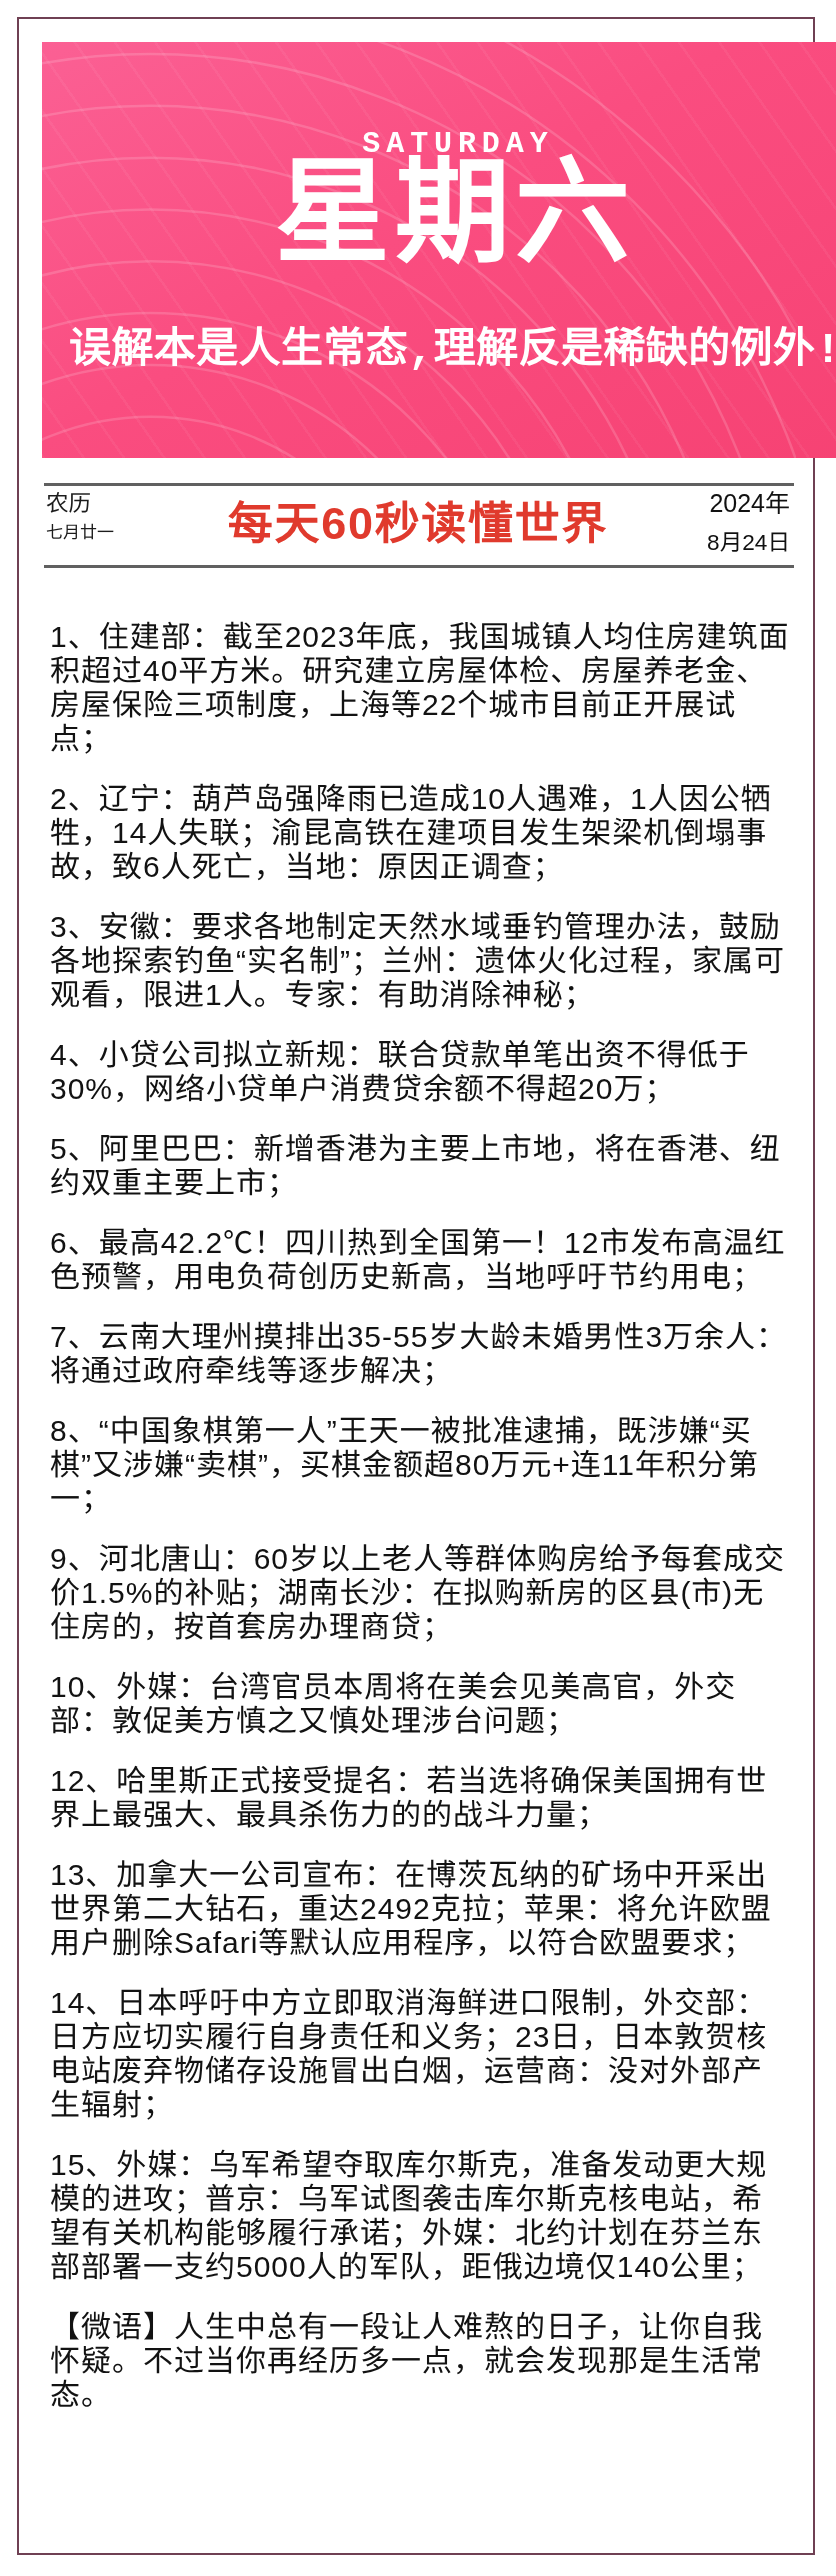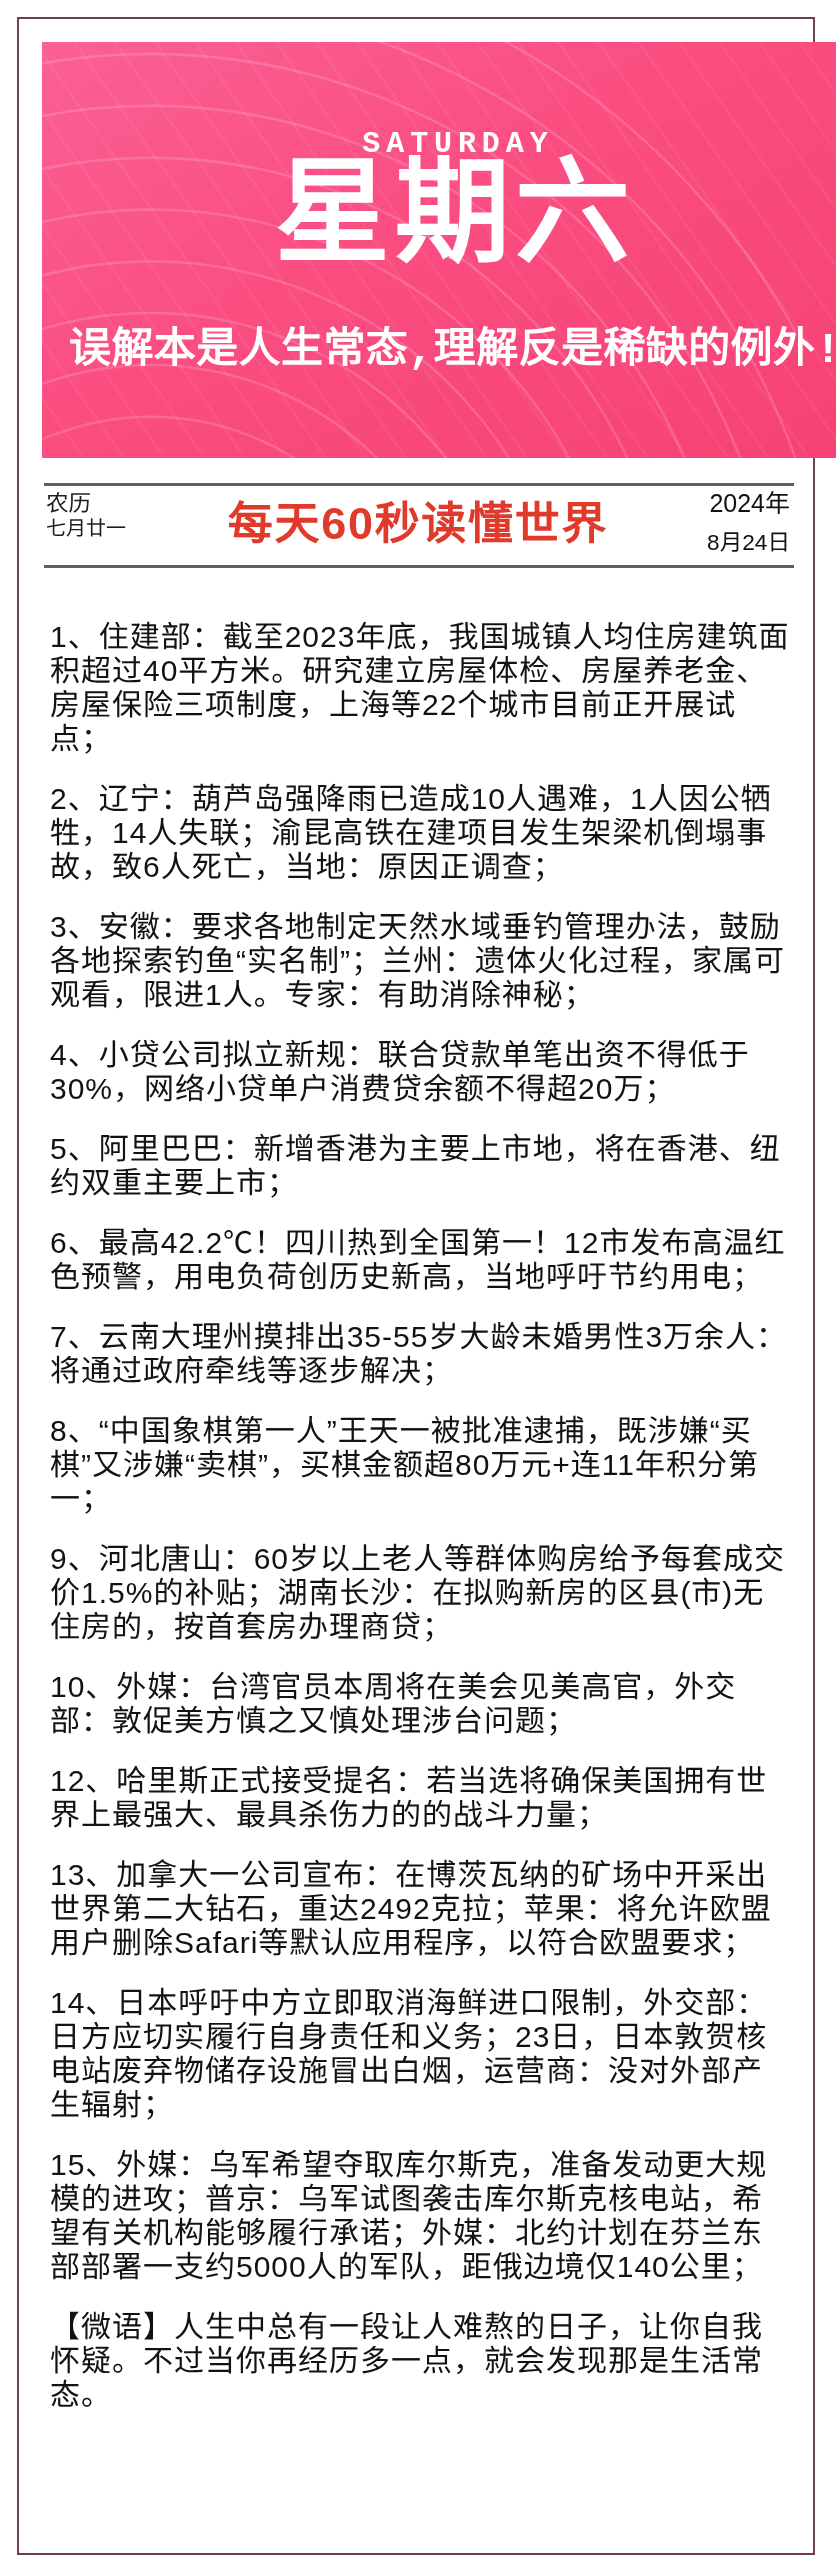--- a/index.html
+++ b/index.html
@@ -36,21 +36,21 @@
   .quote{
     position:absolute;top:284px;left:0;width:100%;text-align:center;
     color:#ffffff;font-size:42px;font-weight:700;line-height:1.2;letter-spacing:0.4px;
   }
   
   .sep{position:absolute;left:44px;width:750px;height:3.3px;background:#606060;}
   .sep-top{top:483px;}
   .sep-bottom{top:565px;}
   .lunar{position:absolute;left:46px;top:493px;color:#1c1c1c;line-height:1;}
   .lunar .l1{font-size:22.6px;font-weight:500;}
-  .lunar .l2{font-size:20px;font-weight:500;margin-top:2px;}
+  .lunar .l2{font-size:17px;font-weight:500;margin-top:8px;}
   .bar-title{
     position:absolute;left:0;top:499px;width:100%;text-align:center;
     color:#e03a2d;font-size:45px;font-weight:900;line-height:1.1;letter-spacing:1.7px;
   }
   .gdate{position:absolute;right:46px;top:491px;text-align:right;color:#111111;line-height:1;}
   .gdate .g1{font-size:25px;font-weight:500;}
   .gdate .g2{font-size:22.6px;font-weight:500;margin-top:16px;}
   
   .news{position:absolute;left:50px;top:620px;width:741px;}
   .news-item{

